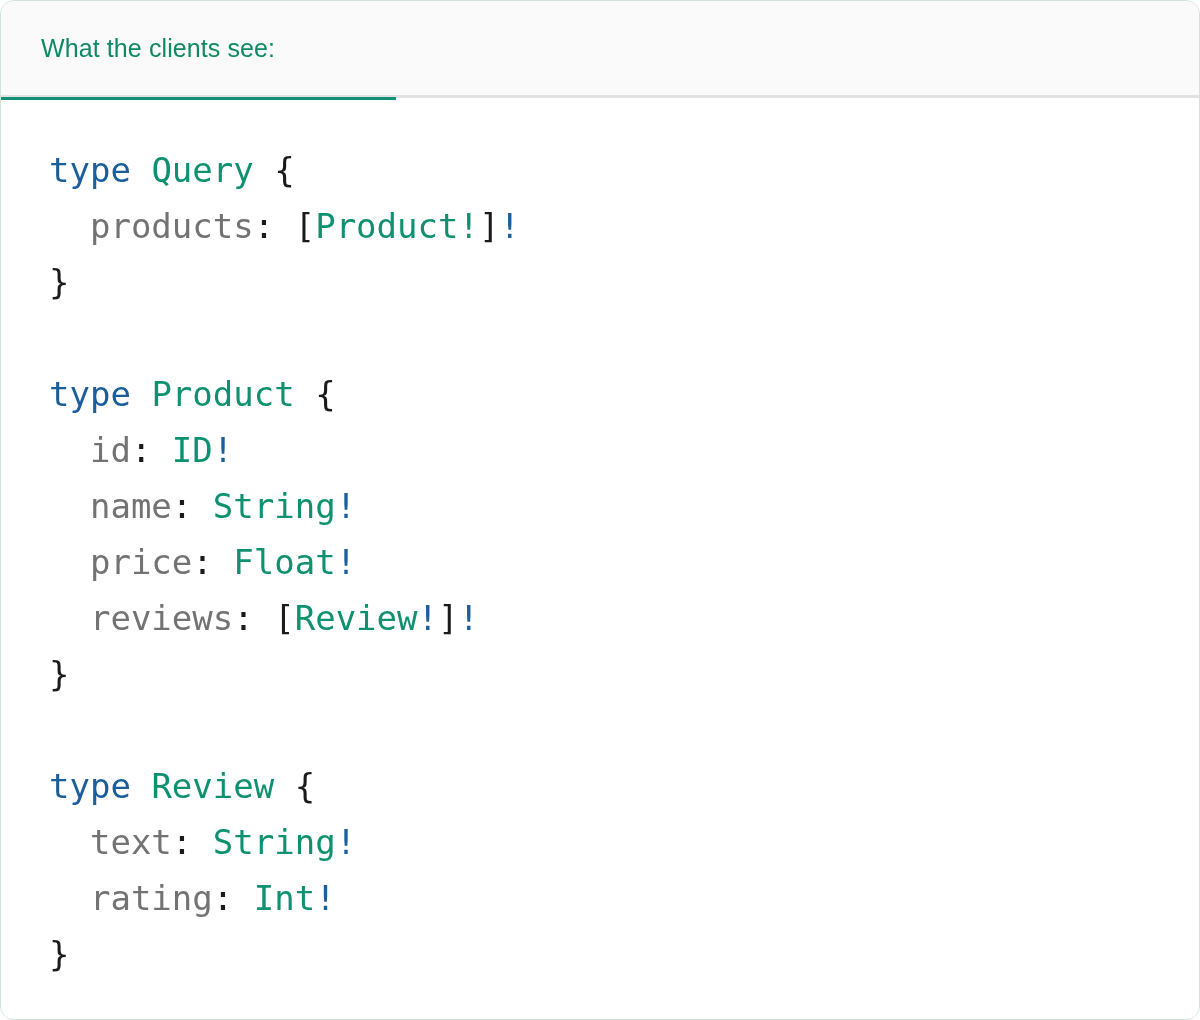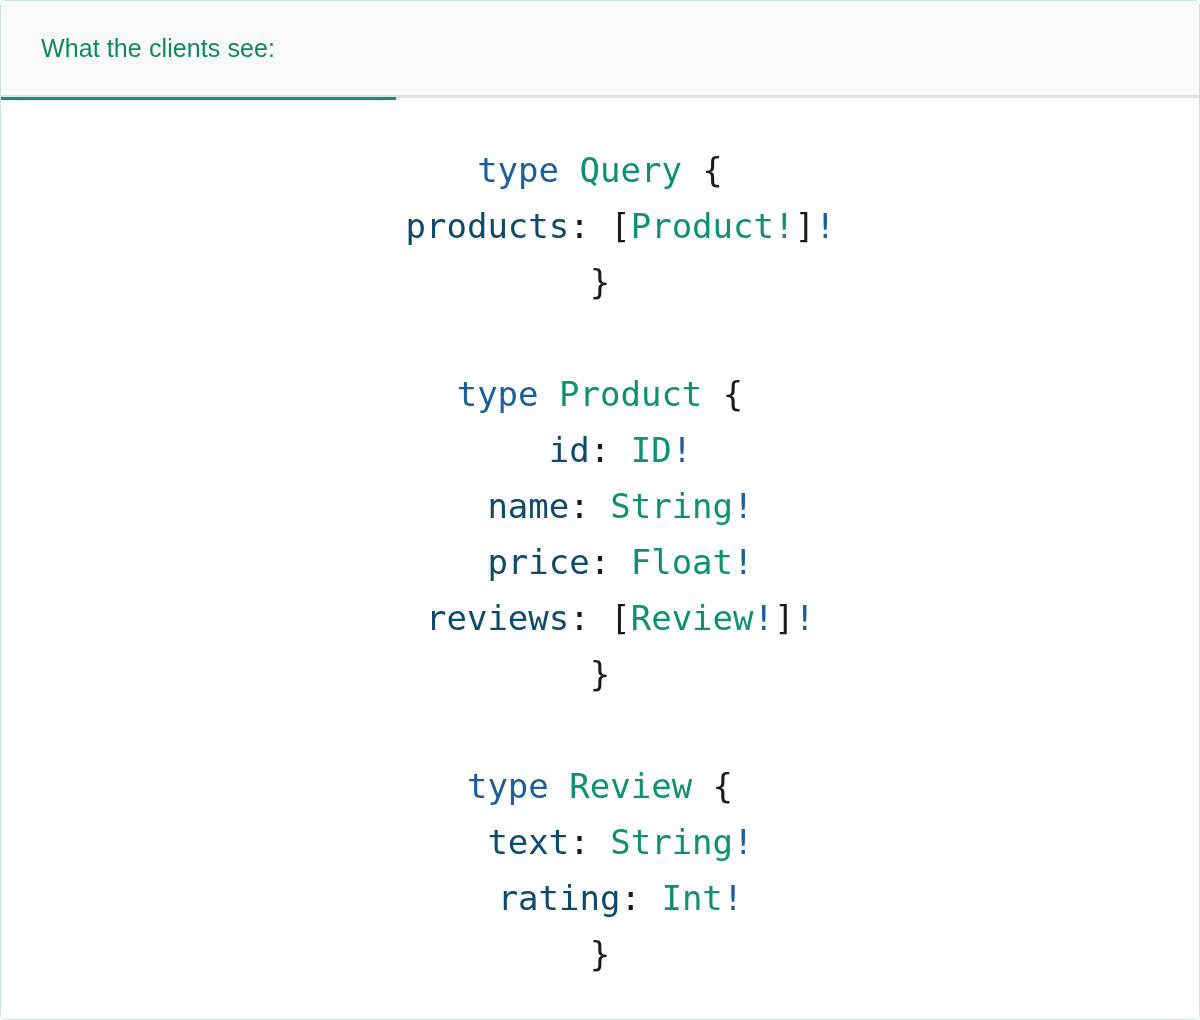--- a/index.html
+++ b/index.html
@@ -14,23 +14,22 @@
     overflow: hidden;
   }
 
   .card {
     position: relative;
     box-sizing: border-box;
     width: 1200px;
     height: 1020px;
     background: #ffffff;
     border: 1px solid #cfe3d8;
-    border-radius: 6px;
+    border-radius: 14px;
     overflow: hidden;
-    text-align: center;
   }
 
   
   .card-header {
     position: relative;
     box-sizing: border-box;
     height: 97px;
     background: #fafafa;
     border-bottom: 3px solid #e2e2e2;
     display: flex;
@@ -88,21 +87,21 @@
 
   .ln {
     display: block;
     height: 56px;
     white-space: pre;
   }
 
   .tok-keyword { color: #1a5e9c; }
   .tok-typename { color: #0e9170; }
   .tok-type     { color: #0e9170; }
-  .tok-field    { color: #0c4a6e; }
+  .tok-field    { color: #737373; }
   .tok-punct    { color: #1a1a1a; }
   .tok-bang     { color: #1a5e9c; }
   .tok-brace    { color: #1a1a1a; }
 </style>
 </head>
 <body>
 
 <div class="card">
 
   <div class="card-header">

